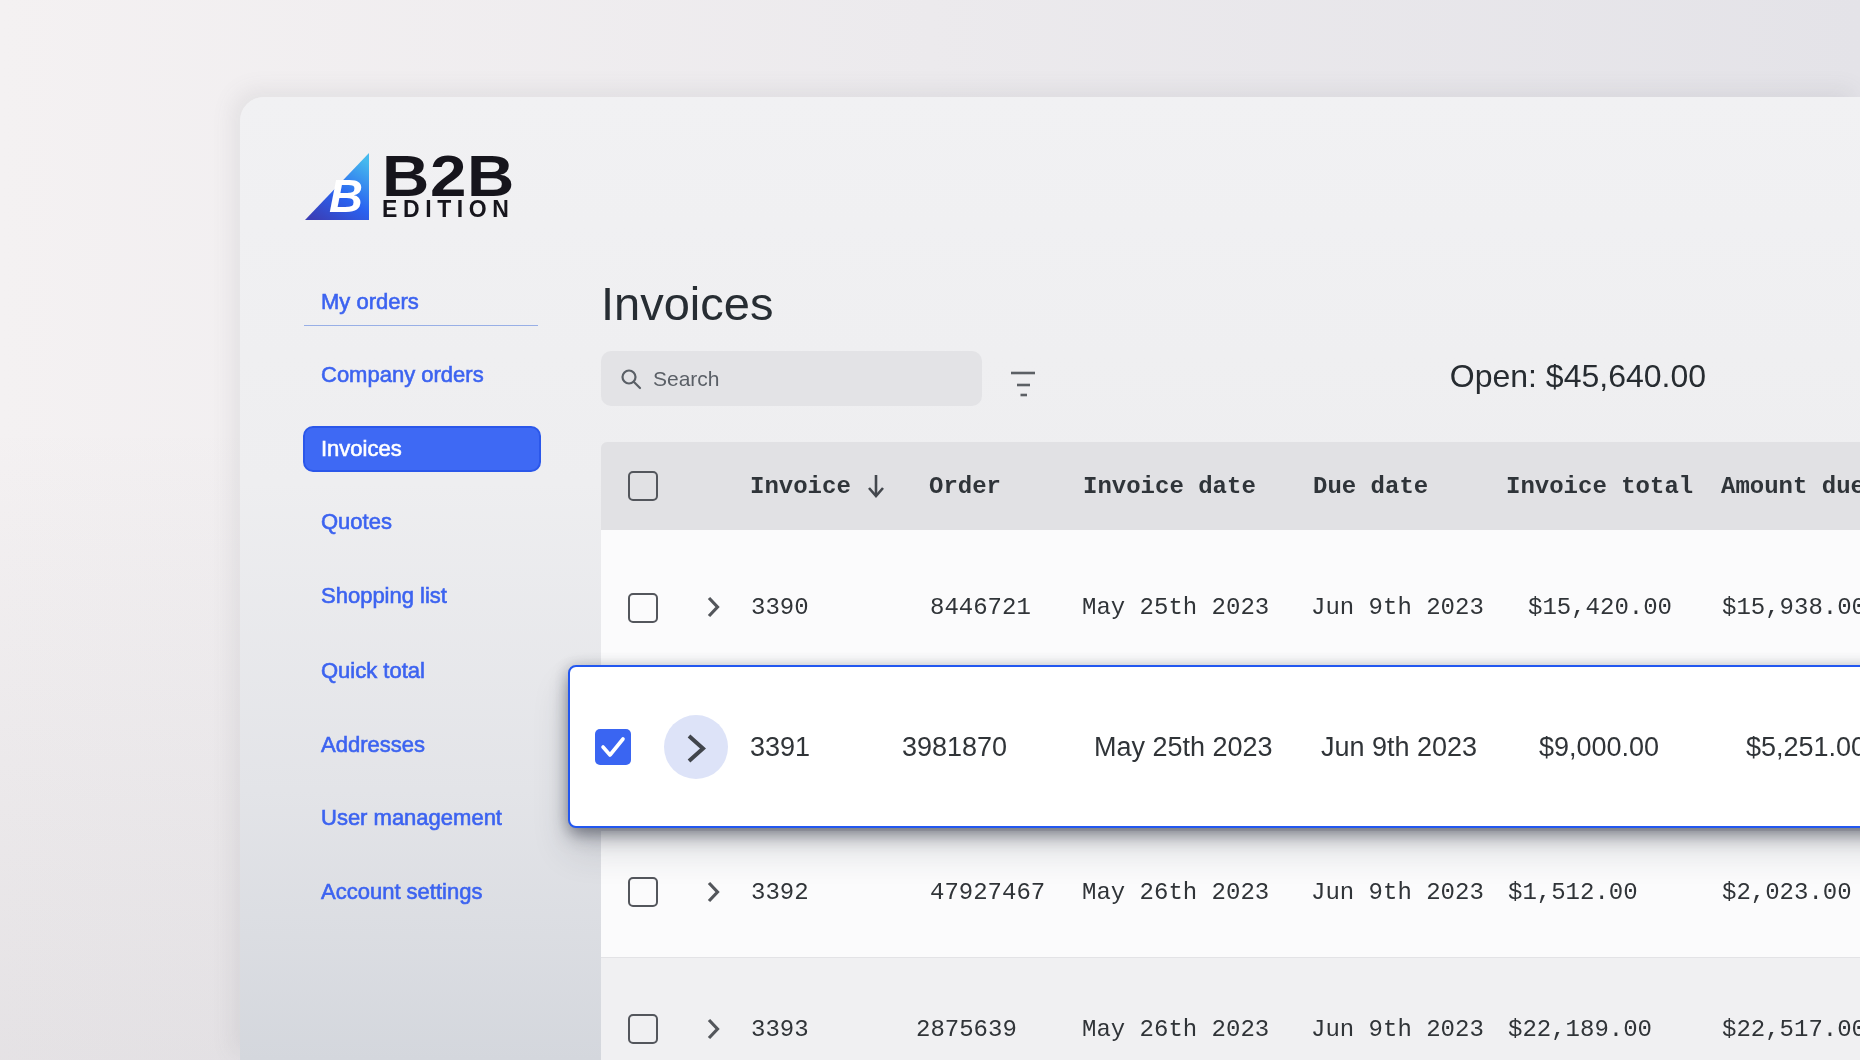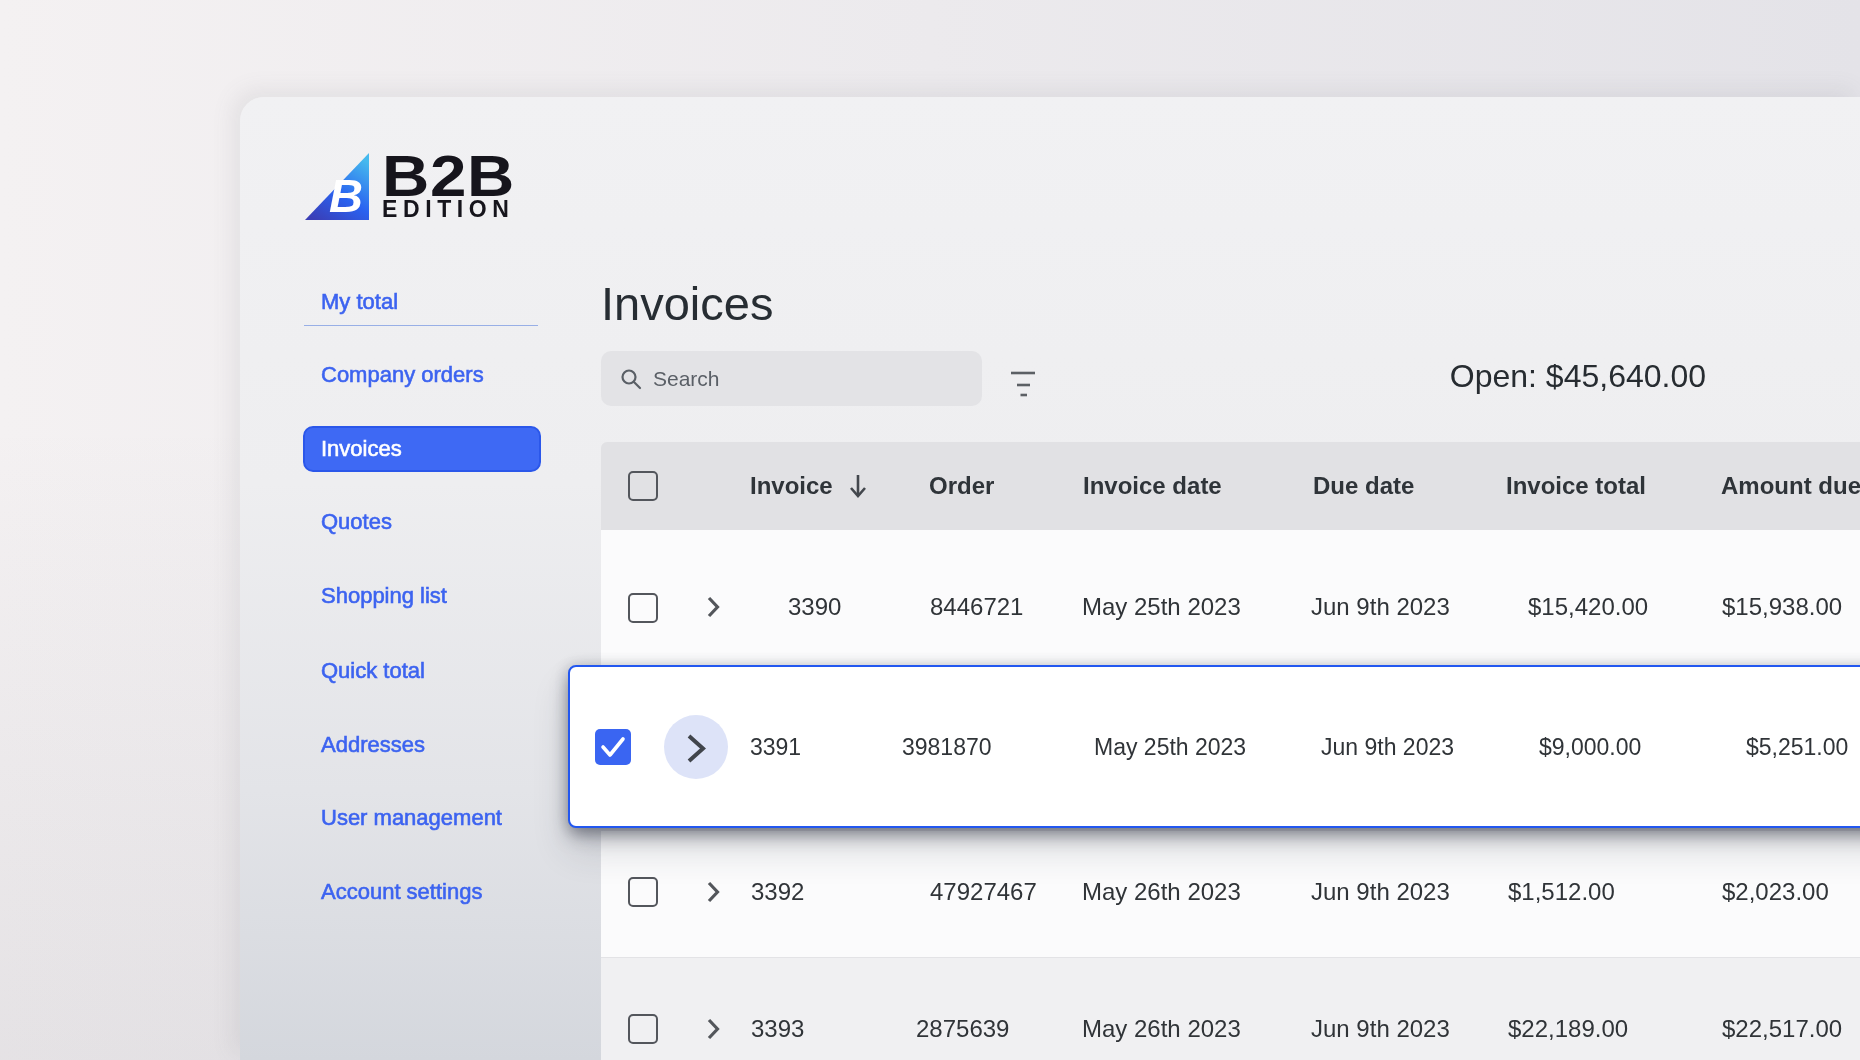--- a/index.html
+++ b/index.html
@@ -22,39 +22,39 @@
     font-size:22px; color:#3c63f0; -webkit-text-stroke:0.6px currentColor; white-space:nowrap; }
   #navsel { left:63px; top:329px; width:238px; height:46px; border-radius:10px;
     background:#3e69f4; border:2px solid #2b57ea; }
   #navdiv { left:64px; top:228px; width:234px; height:0; border-top:1px solid #98afe6; }
   
   #h1 { left:361px; top:183px; font-size:47px; color:#272d33; line-height:1; }
   #search { left:361px; top:254px; width:381px; height:55px; border-radius:10px; background:#e3e3e6; }
   #searchtxt { left:52px; top:0; height:55px; line-height:55px; font-size:21px; color:#5a5f66; }
   #open { right:154px; top:263px; font-size:32px; color:#272c31; line-height:1; }
   
-  .r { position:absolute; left:361px; right:0; }
+  .r { position:absolute; left:361px; right:0;font-family:Liberation Mono, monospace; }
   #thead { top:345px; height:88px; background:#e1e1e4; border-radius:6px 0 0 0;
     font-weight:bold; color:#2f3439; }
   .cell { position:absolute; height:40px; display:flex; align-items:center; font-size:24px; white-space:nowrap; }
   #row1 { top:433px; height:135px; background:#fbfbfc; color:#303438; }
   #row2 { top:734px; height:126px; background:#fbfbfc; color:#303438; }
   #rowsep { top:860px; height:1px; background:#e3e3e6; }
   #row3 { top:861px; height:102px; background:#f0f0f2; color:#303438; }
   .cb { position:absolute; left:27px; width:30px; height:30px; border:2.5px solid #53565c;
     border-radius:5px; background:transparent; }
   .chev { position:absolute; left:102px; width:20px; height:26px; }
   
   #sel { left:328px; top:568px; width:1580px; height:163px; background:#fff;
     border:2.5px solid #2257f0; border-radius:8px;
     box-shadow:0 9px 17px -2px rgba(45,50,65,0.5), 0 22px 36px rgba(45,50,65,0.16), 0 0 14px rgba(45,50,65,0.20); }
   #selcb { position:absolute; left:25px; top:62px; width:36px; height:36px; border-radius:5px; background:#3a65f2; }
   #selcircle { position:absolute; left:94px; top:48px; width:64px; height:64px; border-radius:50%; background:#dde3f8; }
   .selcell { position:absolute; top:60px; height:40px; display:flex; align-items:center;
-    font-size:23px; color:#303438; }
+    font-size:27px; color:#303438; }
 </style>
 </head>
 <body>
 <div id="page">
   <div id="card">
 
     <svg class="abs" style="left:65px; top:56px;" width="212" height="70" viewBox="0 0 212 70">
       <defs>
         <linearGradient id="lg" x1="0.75" y1="0" x2="0.15" y2="1">
           <stop offset="0" stop-color="#45b9ee"></stop>
@@ -62,21 +62,21 @@
           <stop offset="1" stop-color="#3a3eb6"></stop>
         </linearGradient>
       </defs>
       <polygon points="0,67 64,67 64,0" fill="url(#lg)"></polygon>
       <text x="24" y="59" font-family="Liberation Sans" font-size="47" font-weight="bold" font-style="italic" fill="#ffffff">B</text>
       <text x="0" y="0" transform="translate(77,43) scale(1.13,1)" font-family="Liberation Sans" font-size="58" font-weight="bold" fill="#16151c" letter-spacing="0.5">B2B</text>
       <text x="77" y="64" font-family="Liberation Sans" font-size="23" font-weight="bold" fill="#16151c" letter-spacing="5.6">EDITION</text>
     </svg>
 
 
-    <div class="abs nav" style="top:182px;">My total</div>
+    <div class="abs nav" style="top:182px;">My orders</div>
     <div id="navdiv" class="abs"></div>
     <div class="abs nav" style="top:255px;">Company orders</div>
     <div id="navsel" class="abs"></div>
     <div class="abs nav" style="top:329px; color:#fff;">Invoices</div>
     <div class="abs nav" style="top:402px;">Quotes</div>
     <div class="abs nav" style="top:476px;">Shopping list</div>
     <div class="abs nav" style="top:551px;">Quick total</div>
     <div class="abs nav" style="top:625px;">Addresses</div>
     <div class="abs nav" style="top:698px;">User management</div>
     <div class="abs nav" style="top:772px;">Account settings</div>
@@ -109,21 +109,21 @@
       <div class="cell" style="left:712px; top:24px;">Due date</div>
       <div class="cell" style="left:905px; top:24px;">Invoice total</div>
       <div class="cell" style="left:1120px; top:24px;">Amount due</div>
     </div>
 
     <div id="row1" class="r">
       <div class="cb" style="top:63px;"></div>
       <svg class="chev" style="top:64px;" viewBox="0 0 20 26">
         <polyline points="6,4 14.5,13 6,22" fill="none" stroke="#53565b" stroke-width="3.2"></polyline>
       </svg>
-      <div class="cell" style="left:150px; top:57px;margin-left:37px;">3390</div>
+      <div class="cell" style="left:150px; top:57px;">3390</div>
       <div class="cell" style="left:329px; top:57px;">8446721</div>
       <div class="cell" style="left:481px; top:57px;">May 25th 2023</div>
       <div class="cell" style="left:710px; top:57px;">Jun 9th 2023</div>
       <div class="cell" style="left:927px; top:57px;">$15,420.00</div>
       <div class="cell" style="left:1121px; top:57px;">$15,938.00</div>
     </div>
 
     <div id="row2" class="r">
       <div class="cb" style="top:46px;"></div>
       <svg class="chev" style="top:48px;" viewBox="0 0 20 26">

